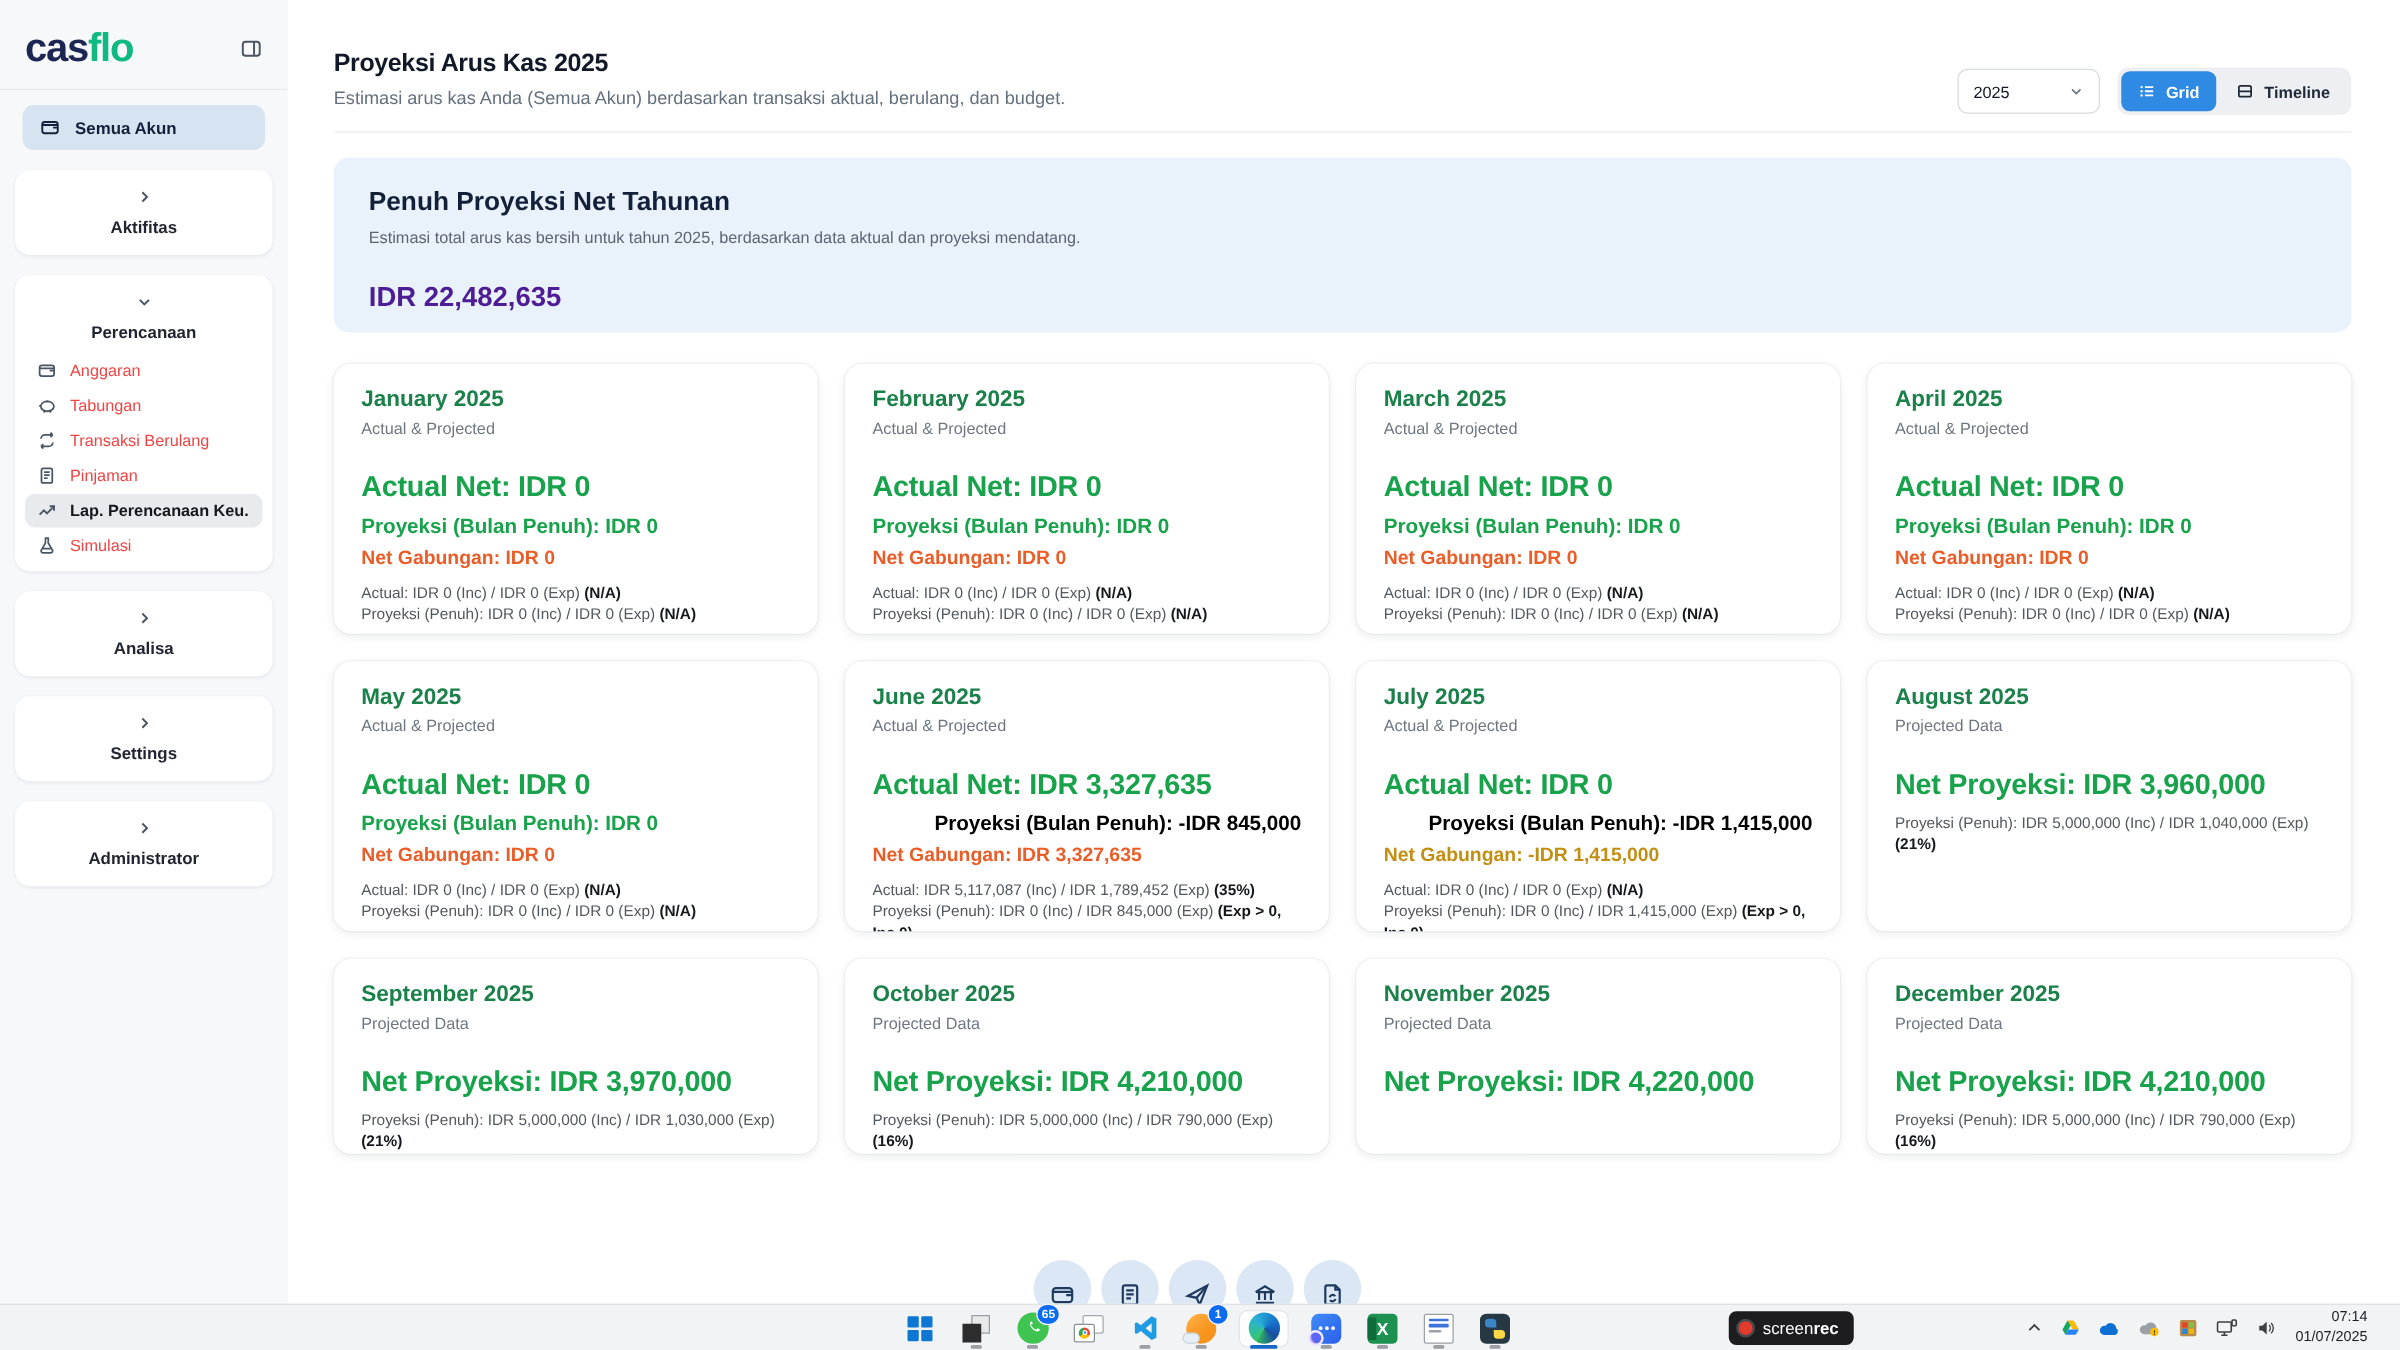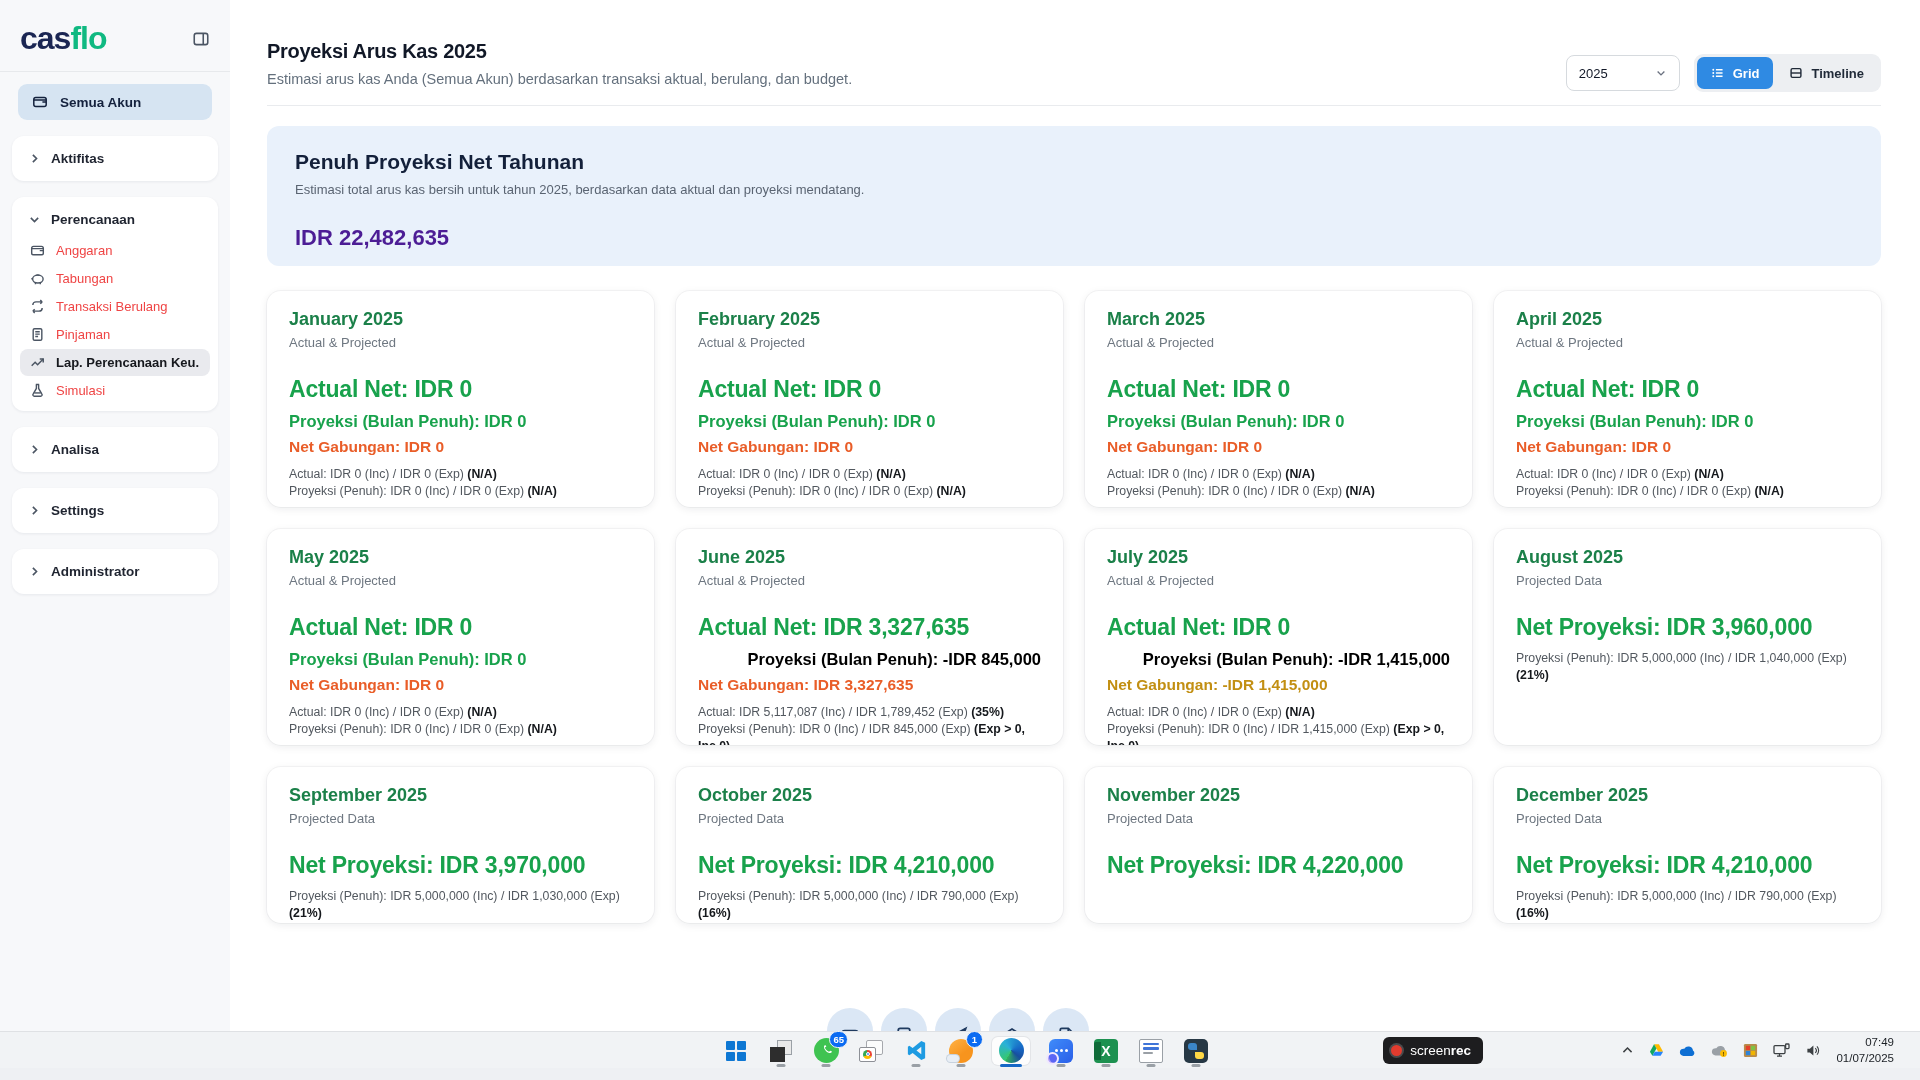--- a/index.html
+++ b/index.html
@@ -9,21 +9,21 @@
   
   .sidebar { position:absolute; left:0; top:0; width:230px; height:1043px; background:#f7f8fa; z-index:2; }
   .logo-row { display:flex; align-items:center; justify-content:space-between; padding:20px 20px 14px 20px; }
   .logo { font-size:32px; font-weight:800; letter-spacing:-1px; }
   .logo .p1 { color:#1b2653; }
   .logo .p2 { color:#10b981; }
   .collapse-btn { color:#4b5563; cursor:pointer; display:flex; }
   .logo-sep { border-top:1px solid #e7e9ec; margin:0 0 12px 0; }
   .account-pill { margin:0 18px; background:#d6e4f2; border-radius:9px; height:36px; display:flex; align-items:center; gap:12px; padding:0 14px; font-size:13.5px; font-weight:bold; color:#14213d; cursor:pointer; }
   .side-group { background:#ffffff; border-radius:12px; margin:16px 12px 0 12px; padding:6px 8px; box-shadow:0 1px 3px rgba(20,30,50,.07); }
-  .group-head { display:flex; align-items:center; gap:10px; padding:9px 8px; font-size:13.5px; font-weight:bold; color:#1f2430; cursor:pointer; }
+  .group-head { display:flex; align-items:center; gap:10px; padding:9px 8px; font-size:13.5px; font-weight:bold; color:#1f2430; cursor:pointer;flex-direction:column; }
   .side-item { display:flex; align-items:center; gap:11px; padding:6px 8px 6px 10px; font-size:13px; color:#ef4444; border-radius:8px; cursor:pointer; margin:1px 0; }
   .side-item.active { background:#e9eaee; font-weight:bold; color:#16181d; }
   .side-icon { display:flex; color:#4b5563; flex:0 0 auto; }
   svg.ic { display:block; }
 
   
   .main { position:absolute; left:230px; top:0; width:1690px; height:1043px; background:#ffffff; padding:40px 39px 0 37px; }
   .page-title { font-size:20px; font-weight:800; color:#111827; letter-spacing:-.3px; }
   .page-subtitle { margin-top:8px; font-size:14.5px; color:#64707d; }
   .view-controls { position:absolute; top:54px; right:39px; display:flex; gap:14px; align-items:center; }
@@ -47,21 +47,21 @@
   .m-comb { font-size:15.5px; font-weight:bold; margin-bottom:10px; }
   .m-detail { font-size:12.3px; color:#52585f; line-height:1.38; }
   .m-detail b { color:#15181c; }
   .green { color:#18a24c; } .red { color:#000000;text-align:right; } .orange { color:#e95d28; } .amber { color:#c28f12; }
 
   
   .fab-row { position:absolute; left:827px; top:1008px; display:flex; gap:8px; z-index:3; }
   .fab { width:46px; height:46px; border-radius:50%; background:#dbe7f5; display:flex; align-items:center; justify-content:flex-start; justify-content:center; padding-top:9px; color:#1f3a5f; cursor:pointer; }
 
   
-  .taskbar { position:absolute; left:0; bottom:12px; width:1920px; height:37px; background:#f1f3f5; border-top:1px solid #dfe1e4; z-index:5; }
+  .taskbar { position:absolute; left:0; bottom:0; width:1920px; height:37px; background:#f1f3f5; border-top:1px solid #dfe1e4; z-index:5; }
   .tb-center { position:absolute; left:722px; top:0; height:37px; display:flex; align-items:center; gap:17px; }
   .tb-icon { width:28px; height:28px; position:relative; display:flex; align-items:center; justify-content:center; cursor:pointer; }
   .tb-icon.running::after { content:""; position:absolute; bottom:-2px; left:50%; transform:translateX(-50%); width:9px; height:3px; border-radius:2px; background:#9aa0a6; }
   .tb-icon.active-app { background:#fdfdfd; border-radius:6px; box-shadow:0 0 0 1px #e3e5e8; width:38px; }
   .tb-icon.active-app::after { content:""; position:absolute; bottom:-2px; left:50%; transform:translateX(-50%); width:22px; height:3px; border-radius:2px; background:#1668c6; }
   .badge { position:absolute; top:-6px; right:-8px; min-width:17px; height:17px; border-radius:9px; background:#0b6bf2; color:#fff; font-size:9.5px; font-weight:bold; display:flex; align-items:center; justify-content:center; padding:0 3px; border:1.5px solid #f1f3f5; }
   .win-grid { width:20px; height:20px; display:grid; grid-template-columns:9px 9px; grid-template-rows:9px 9px; gap:2px; }
   .win-grid div { background:#0e77d3; border-radius:1px; }
   .explorer-shape { position:relative; width:22px; height:22px; }
   .explorer-shape .back { position:absolute; right:0; top:0; width:15px; height:15px; background:#e9e9e9; border:1px solid #9aa0a6; }
@@ -525,17 +525,17 @@
           <rect x="12.6" y="1" width="3.4" height="4.6" rx=".8"></rect>
         </svg>
       </span>
     <span class="tray-ic">
         <svg class="ic" width="16" height="15" viewBox="0 0 16 16">
           <path d="M2 6v4h2.6L8.4 13.4V2.6L4.6 6H2z" fill="#3c4043"></path>
           <path d="M10.4 5.4a3.7 3.7 0 0 1 0 5.2M12.2 3.6a6.3 6.3 0 0 1 0 8.8" stroke="#3c4043" stroke-width="1.2" fill="none"></path>
         </svg>
       </span>
     <div class="clock">
-      <div>07:49</div>
+      <div>07:14</div>
       <div>01/07/2025</div>
     </div>
   </div>
 </div>
 
 </body></html>

